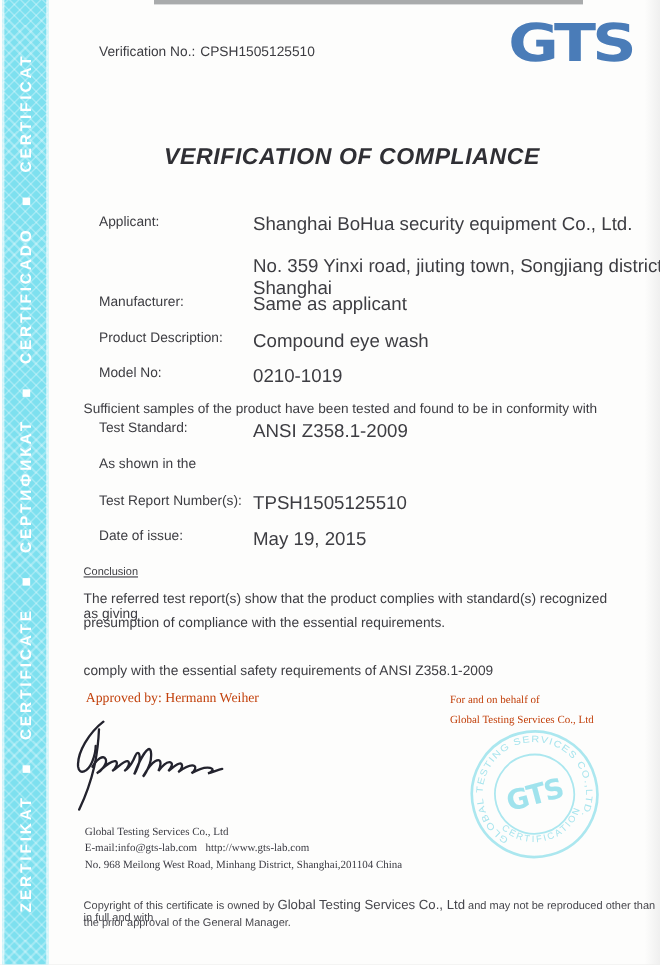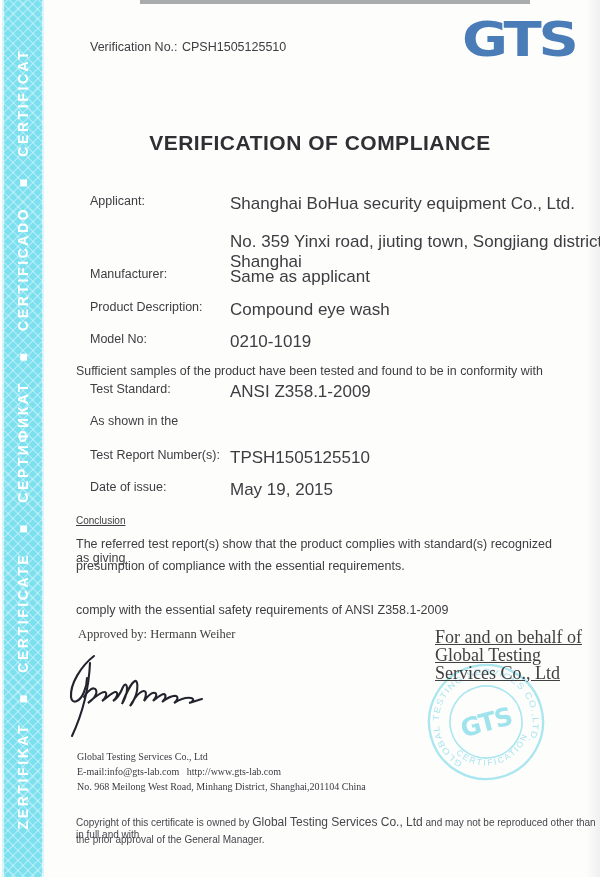--- a/index.html
+++ b/index.html
@@ -31,33 +31,33 @@
   
   .logo{
     position:absolute;left:462px;top:14px;
     font-family:"DejaVu Sans",sans-serif;font-weight:bold;
     font-size:50px;line-height:54px;letter-spacing:-3px;
     transform:scaleX(1.12) scaleY(.95);transform-origin:left top;
     color:#4a7cb8;
   }
   .title{
     position:absolute;top:131px;left:60px;width:520px;text-align:center;
-    font-size:21px;font-weight:bold;letter-spacing:.5px;color:#2f2f34;
+    font-size:21px;font-weight:bold;font-style:italic;letter-spacing:.5px;color:#2f2f34;
   }
   .row{position:absolute;left:0;width:600px;height:17px;margin-left:12px;}
   .row .lbl{position:absolute;left:78px;font-size:12.5px;}
   .row .val{position:absolute;left:218px;font-size:17px;}
   .row .val-near{position:absolute;left:170px;font-size:12.5px;}
   .note{position:absolute;left:76px;font-size:12.4px;}
   .c-head{position:absolute;left:76px;font-size:10px;text-decoration:underline;}
   .c-line{position:absolute;left:76px;width:482px;font-size:12.5px;}
   .c-line.js{word-spacing:3.6px;}
-  .serif{font-family:"Liberation Serif",serif;color:#404040;}
+  .serif{font-family:"Liberation Serif",serif;color:#c2410c;}
   .approved{position:absolute;left:78px;top:627px;font-size:12.5px;}
-  .behalf{position:absolute;left:435px;top:628px;font-size:18px;line-height:18px;text-decoration:underline;}
+  .behalf{position:absolute;left:409px;top:628px;font-size:10px;line-height:18px;}
   .footer-line{position:absolute;left:77px;font-size:10px;white-space:pre;color:#3a3a42;}
   .copy{position:absolute;left:76px;font-size:10px;color:#46464c;}
   .copy .big{font-size:12px;}
   
   .stamp{position:absolute;left:416px;top:652px;width:140px;height:140px;}
   
   .sig{position:absolute;left:58px;top:646px;width:156px;height:100px;}
 </style>
 </head>
 <body>

